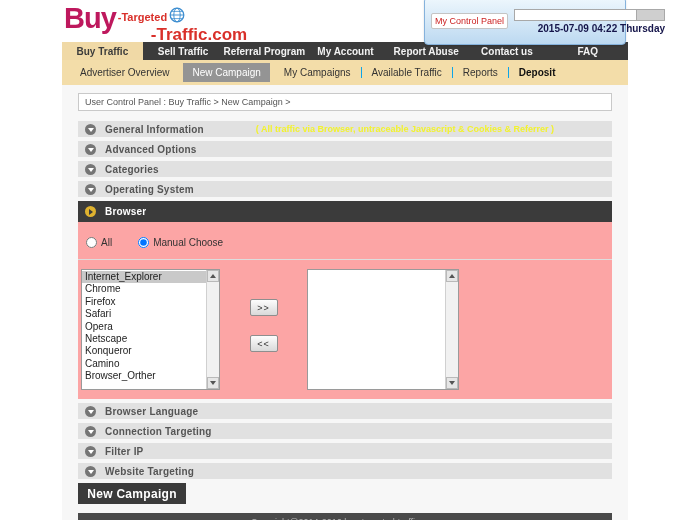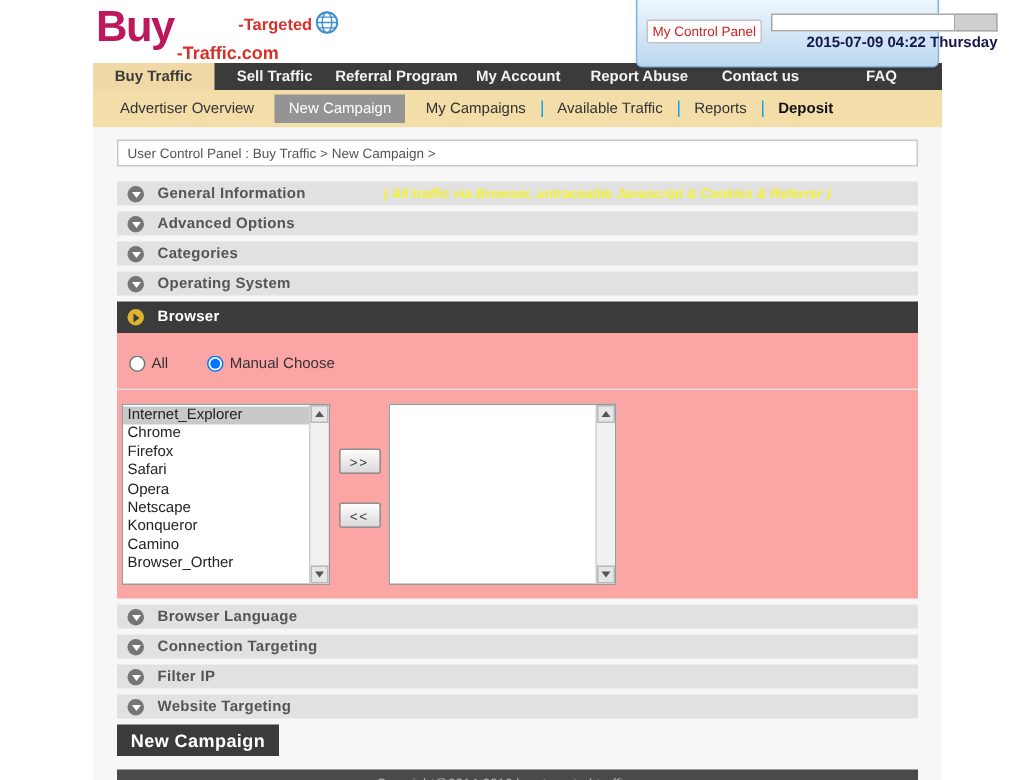--- a/index.html
+++ b/index.html
@@ -11,23 +11,23 @@
     -webkit-font-smoothing:antialiased;
   }
   .container { width:566px; margin:0 auto; }
 
   
   .header { height:42px; display:flex; justify-content:space-between; align-items:center; background:#fff; padding:0 2px; }
   .logo { display:flex; align-items:flex-start; padding-top:3px; cursor:pointer; }
   .logo-buy { font-size:29px; line-height:28px; font-weight:bold; color:#be185d; letter-spacing:-1px; }
   .logo-right { display:flex; flex-direction:column; margin-left:2px; margin-top:3px; }
   .logo-tg-row { display:flex; align-items:center; }
-  .logo-targeted { color:#d9302a; font-weight:bold; font-size:11px; line-height:11px;margin-left:41px; }
+  .logo-targeted { color:#d9302a; font-weight:bold; font-size:11px; line-height:11px; }
   .globe { margin-left:2px; }
-  .logo-traffic { color:#d9302a; font-weight:bold; font-size:12px; line-height:13px; margin-top:1px; }
+  .logo-traffic { color:#d9302a; font-weight:bold; font-size:17px; line-height:13px; margin-top:1px;margin-left:33px; }
 
   .cp-box {
     width:202px; height:48px; border:1px solid #85b2dc; border-radius:4px;
     background:linear-gradient(#eef7fd,#bcd9f1);
     display:flex; align-items:center; padding:3px 6px; gap:6px;
     box-shadow:0 1px 2px rgba(0,0,0,.15);
   }
   .cp-btn { background:#fff; border:1px solid #c4c4c4; border-radius:2px; color:#cc2222; font-size:9px; line-height:10px; padding:2px 3px; white-space:nowrap; cursor:pointer; }
   .cp-right { flex:1; display:flex; flex-direction:column; }
   .cp-input-row { display:flex; }
@@ -48,34 +48,34 @@
   .subnav-item.bold { font-weight:bold; color:#111; }
 
   
   .content { width:566px; margin:0 auto; background:#f7f7f7; padding:8px 16px 0; min-height:418px; }
   .breadcrumb { background:#fff; border:1px solid #c9c9c9; font-size:9px; color:#555; padding:3px 6px; margin-bottom:10px; }
 
   .acc-row { height:16px; background:#e1e1e1; display:flex; align-items:center; padding-left:7px; margin-bottom:4px; cursor:pointer; }
   .acc-icon { width:11px; height:11px; border-radius:50%; background:#757575; position:relative; flex:0 0 11px; }
   .acc-icon::after { content:""; position:absolute; left:2.5px; top:4px; border-left:3px solid transparent; border-right:3px solid transparent; border-top:4px solid #fff; }
   .acc-label { font-size:10px; font-weight:bold; color:#555; margin-left:9px; letter-spacing:.2px; white-space:nowrap; }
-  .acc-note { font-size:9px; font-weight:bold; color:#f2f22e; margin-left:52px; white-space:nowrap;font-style:italic; }
+  .acc-note { font-size:9px; font-weight:bold; color:#f2f22e; margin-left:52px; white-space:nowrap; }
 
   .acc-row.active { background:#3b3b3b; height:21px; margin-bottom:0; }
   .acc-row.active .acc-icon { background:#dfb22f; }
   .acc-row.active .acc-icon::after { left:4px; top:2.5px; border-top:3px solid transparent; border-bottom:3px solid transparent; border-left:4px solid #3b3b3b; border-right:none; }
   .acc-row.active .acc-label { color:#fff; }
 
   
   .panel { background:#fca5a5; margin-bottom:4px; }
   .radio-row { display:flex; align-items:center; gap:26px; padding:15px 8px 11px; border-bottom:1px solid #ddd; font-size:10px; color:#333; }
   .radio-opt { display:flex; align-items:center; gap:4px; cursor:pointer; }
   .radio-opt input { margin:0; width:11px; height:11px; }
 
-  .lists { display:flex; padding:9px 0 9px 3px; align-items:flex-start; }
+  .lists { display:flex; padding:9px 0 9px 3px; align-items:flex-start;gap:24px; }
   .listbox { height:121px; border:1px solid #9a9a9a; background:#fff; display:flex; }
   .listbox.left { width:139px; }
   .listbox.right { width:152px; }
   .options { flex:1; overflow:hidden; font-size:10px; padding-top:1px; }
   .option { padding:0 3px; line-height:12.4px; color:#222; white-space:nowrap; cursor:pointer; }
   .option.selected { background:#c9c9c9; }
   .scrollbar { width:13px; background:#f1f1f1; border-left:1px solid #d0d0d0; display:flex; flex-direction:column; justify-content:space-between; align-items:center; }
   .sb-btn { width:12px; height:12px; background:#e6e6e6; border:1px solid #b9b9b9; display:flex; align-items:center; justify-content:center; cursor:pointer; }
   .tri-up { border-left:3px solid transparent; border-right:3px solid transparent; border-bottom:4px solid #555; }
   .tri-down { border-left:3px solid transparent; border-right:3px solid transparent; border-top:4px solid #555; }

